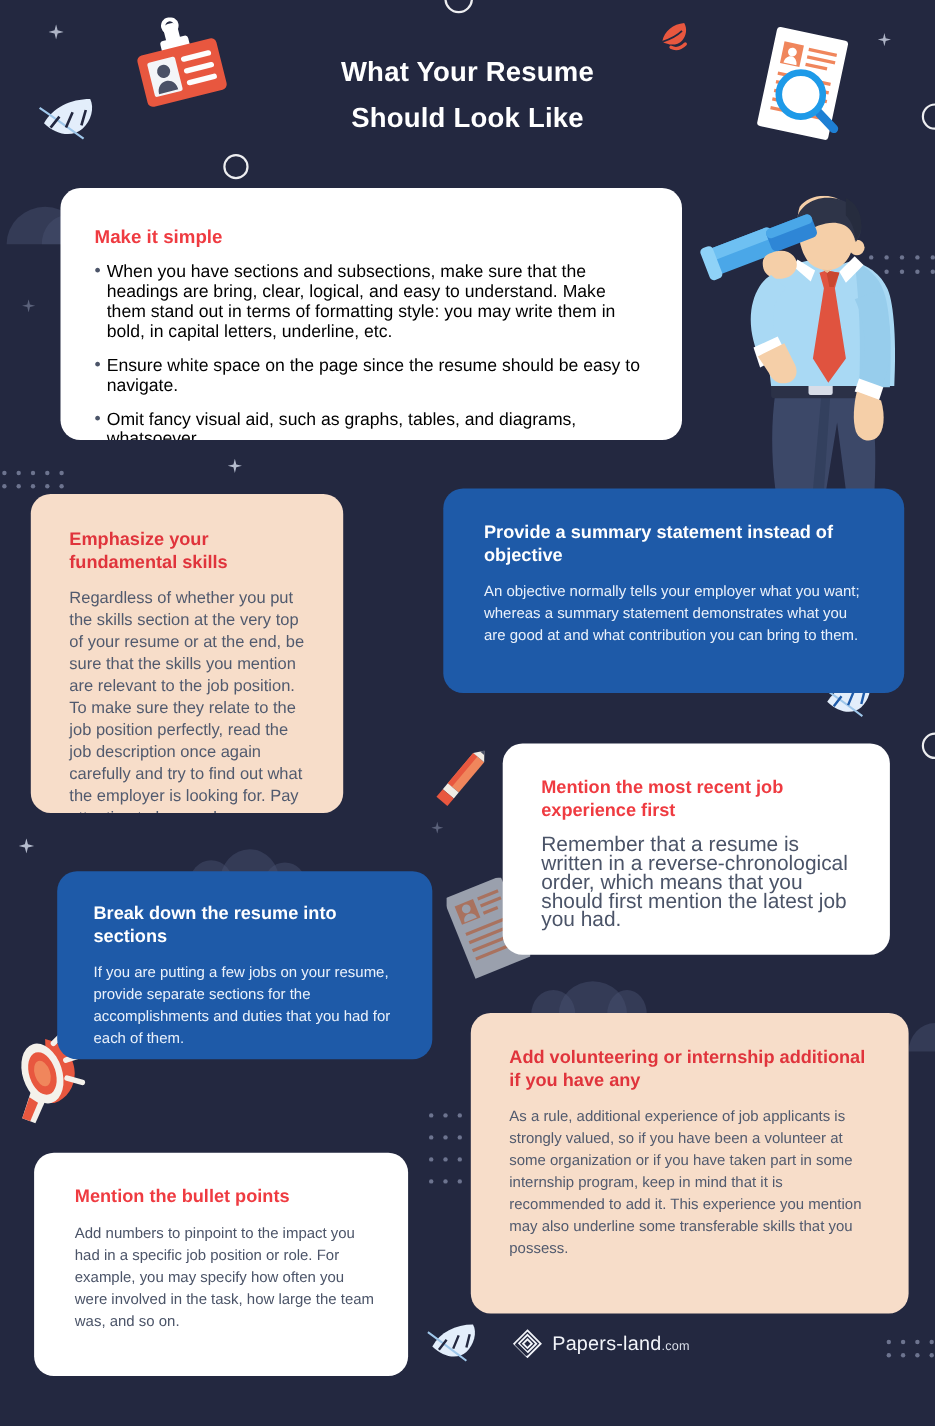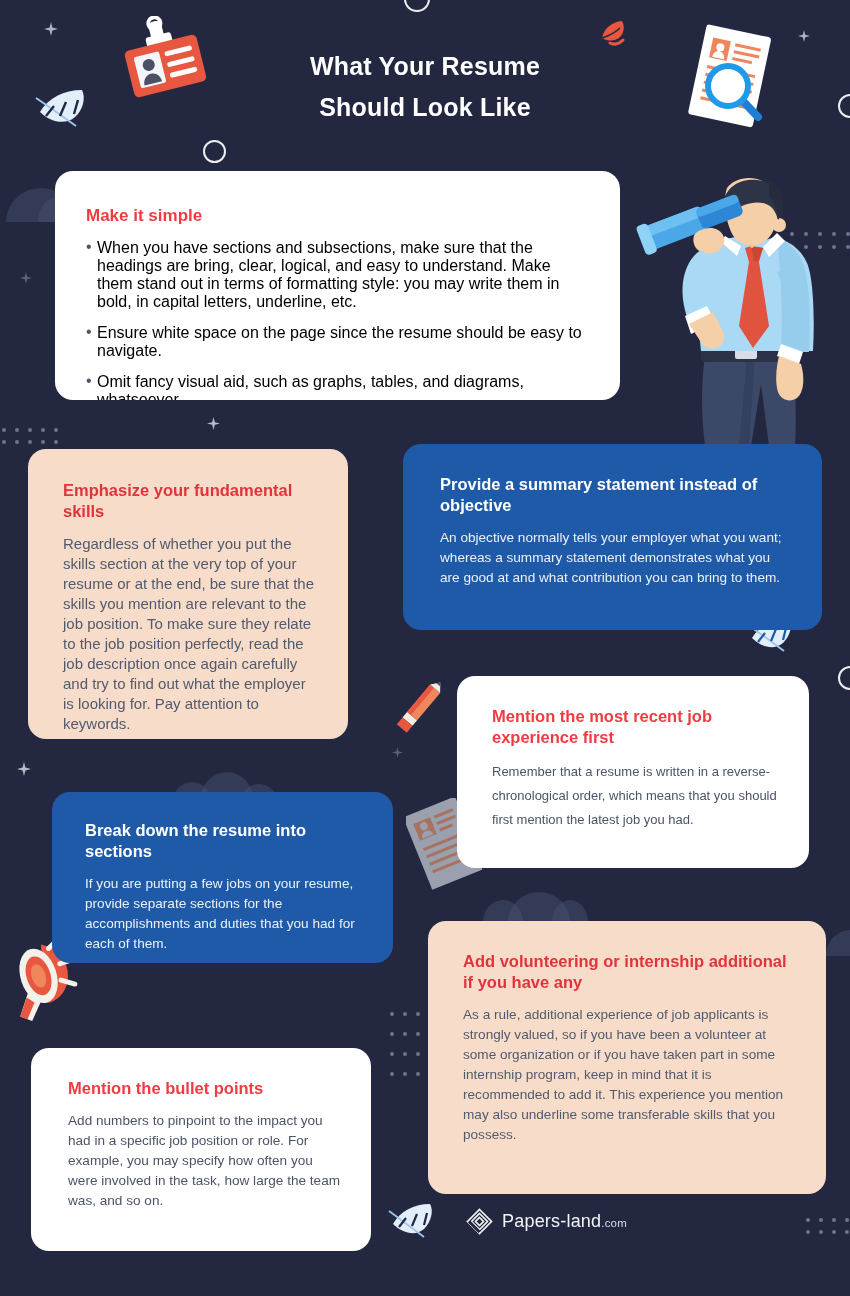--- a/index.html
+++ b/index.html
@@ -93,31 +93,31 @@
     content: "•";
     position: absolute;
     left: 0; top: -1px;
     color: #4b5468;
   }
 
   
   #card-simple { left: 55px; top: 171px; width: 565px; height: 229px; padding: 34px 34px 0 31px; }
   #card-simple .h { font-size: 17px; margin-bottom: 13px; }
 
-  #card-skills { left: 28px; top: 449px; width: 320px; height: 290px; padding: 31px 28px 0 35px; }
+  #card-skills { left: 28px; top: 449px; width: 284px; height: 290px; padding: 31px 28px 0 35px; }
   #card-skills .h { font-size: 16.5px; margin-bottom: 12px; }
   #card-skills .body { font-size: 15px; line-height: 20px; }
 
   #card-summary { left: 403px; top: 444px; width: 419px; height: 186px; padding: 30px 30px 0 37px; }
   #card-summary .h { font-size: 16.5px; margin-bottom: 12px; }
   #card-summary .body { font-size: 13.6px; line-height: 20px; }
 
   #card-recent { left: 457px; top: 676px; width: 352px; height: 192px; padding: 30px 30px 0 35px; }
   #card-recent .h { font-size: 16.5px; margin-bottom: 12px; }
-  #card-recent .body { font-size: 13px; line-height: 24px; }
+  #card-recent .body { font-size: 19px; line-height: 17px; }
 
   #card-breakdown { left: 52px; top: 792px; width: 341px; height: 171px; padding: 28px 28px 0 33px; }
   #card-breakdown .h { font-size: 16.5px; margin-bottom: 12px; }
   #card-breakdown .body { font-size: 13.6px; line-height: 20px; }
 
   #card-volunteer { left: 428px; top: 921px; width: 398px; height: 273px; padding: 30px 26px 0 35px; }
   #card-volunteer .h { font-size: 16.5px; margin-bottom: 12px; }
   #card-volunteer .body { font-size: 13.6px; line-height: 20px; }
 
   #card-quantify { left: 31px; top: 1048px; width: 340px; height: 203px; padding: 30px 28px 0 37px; }

